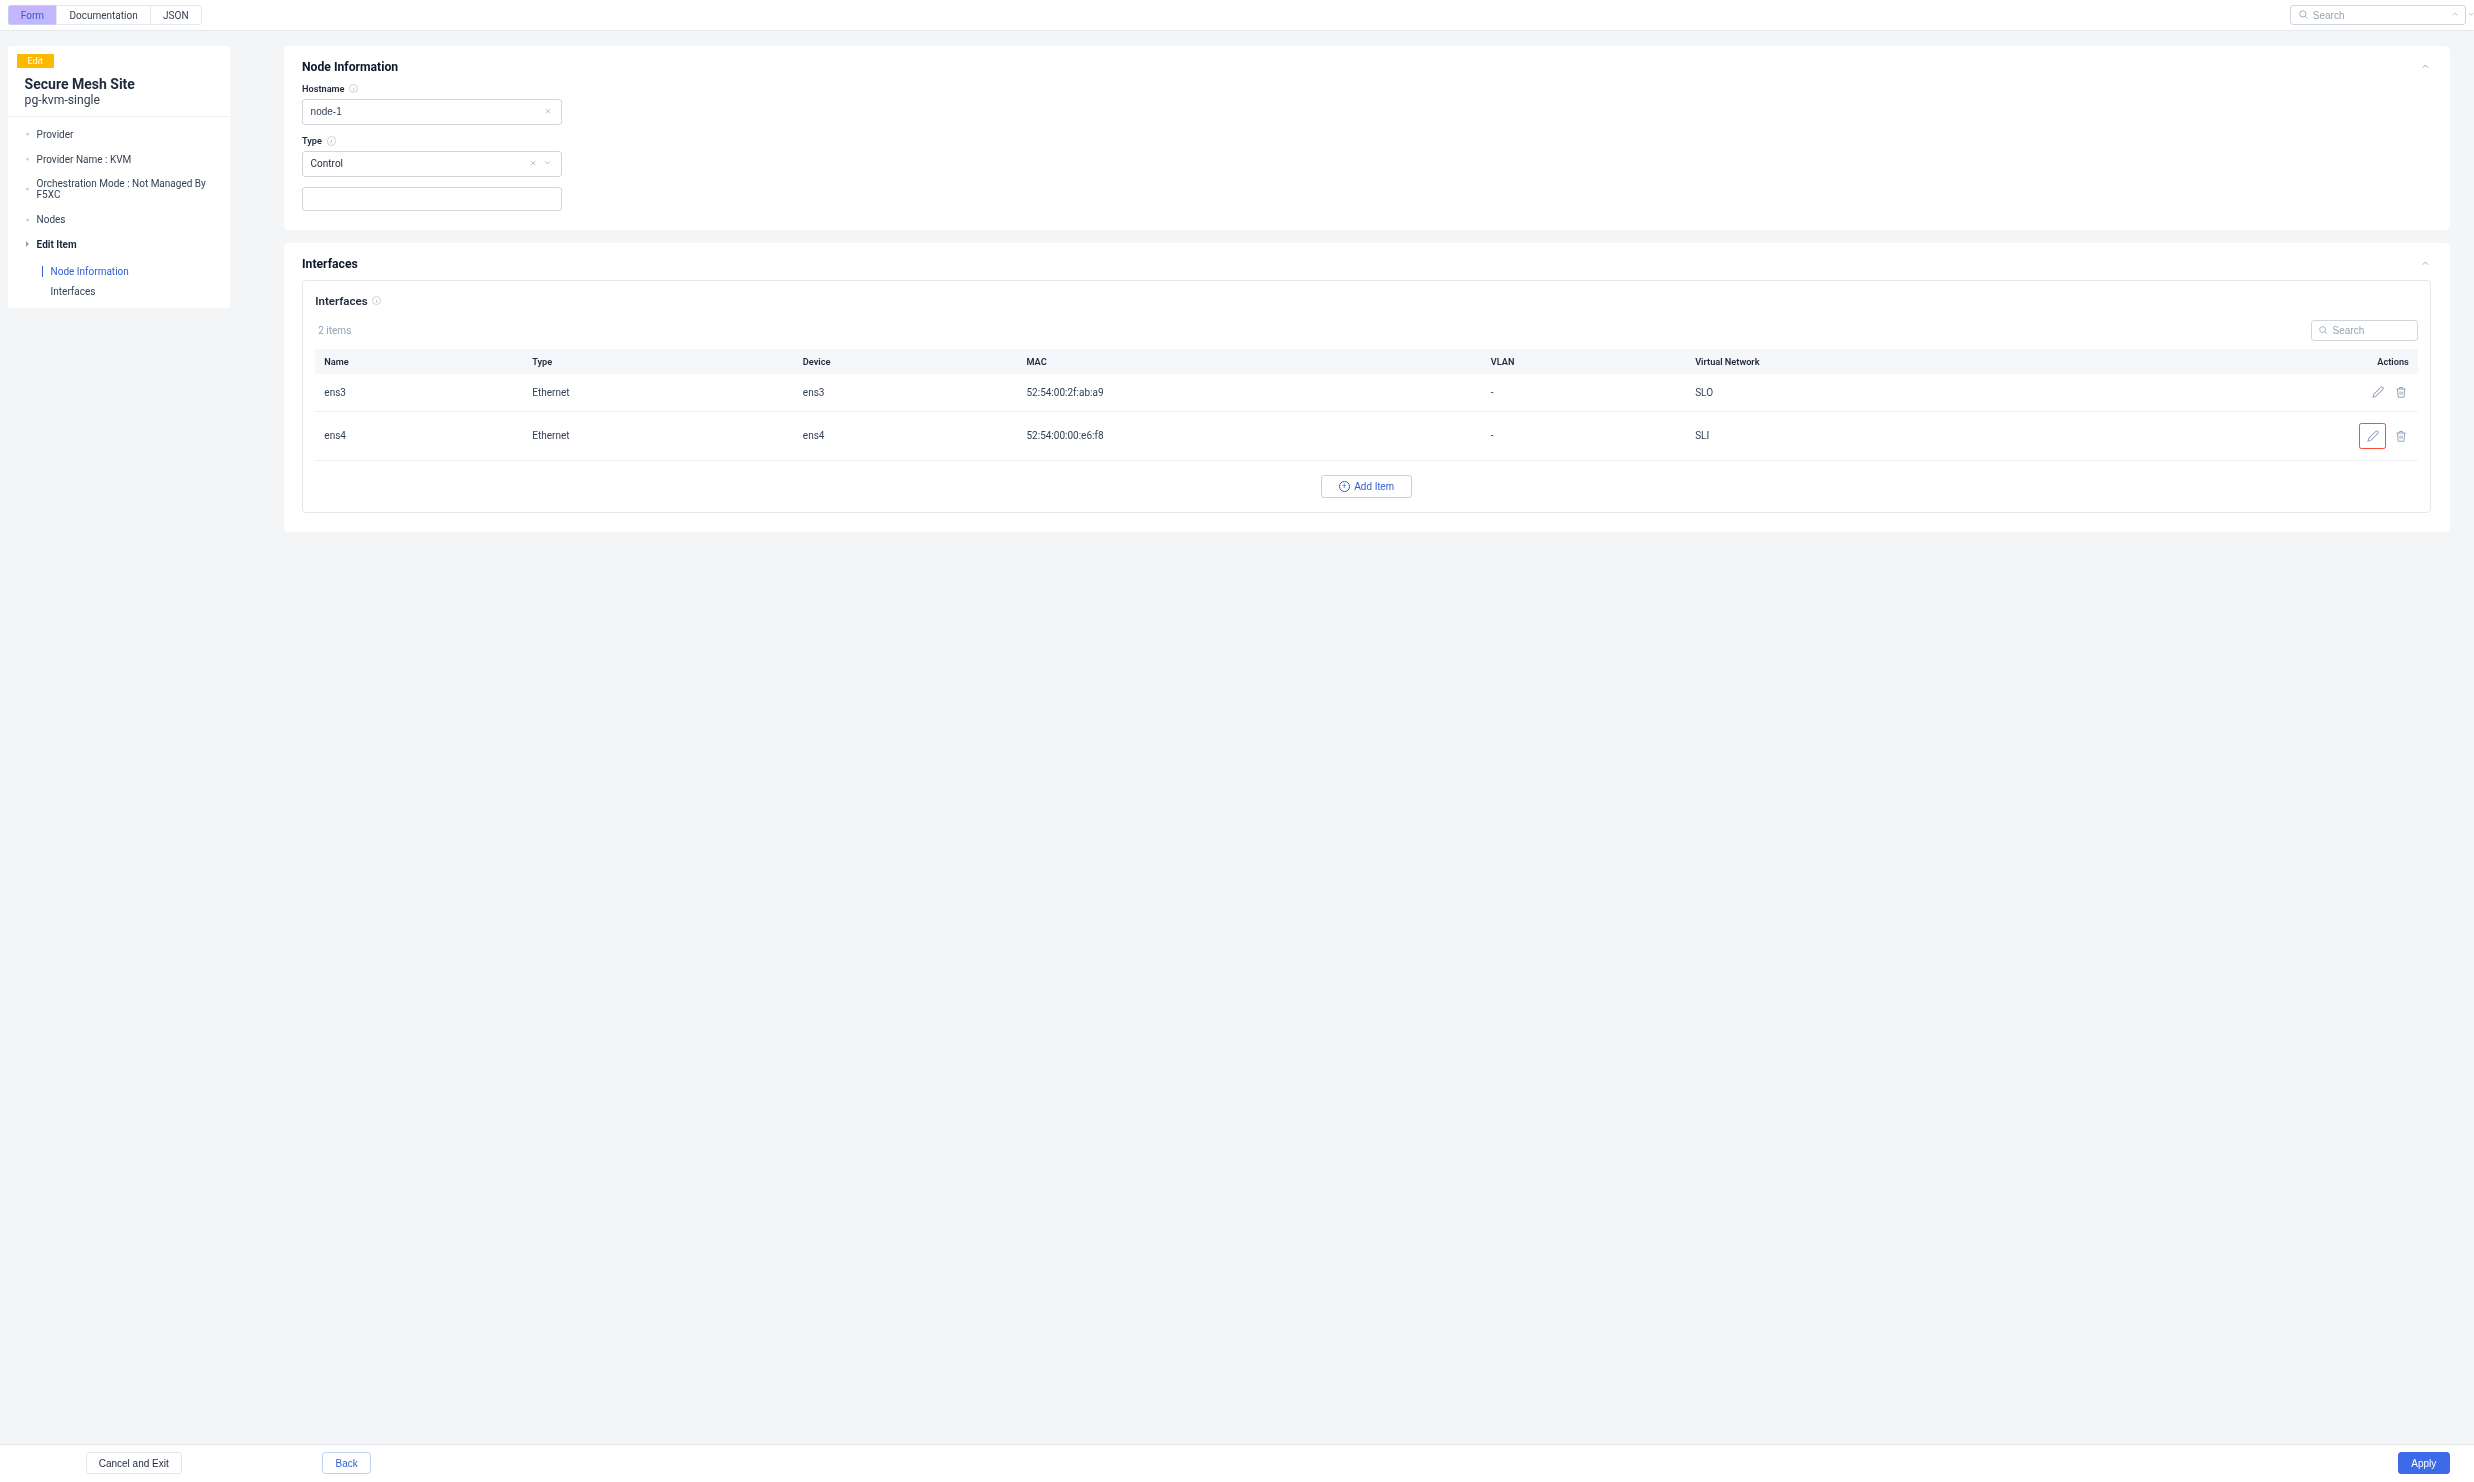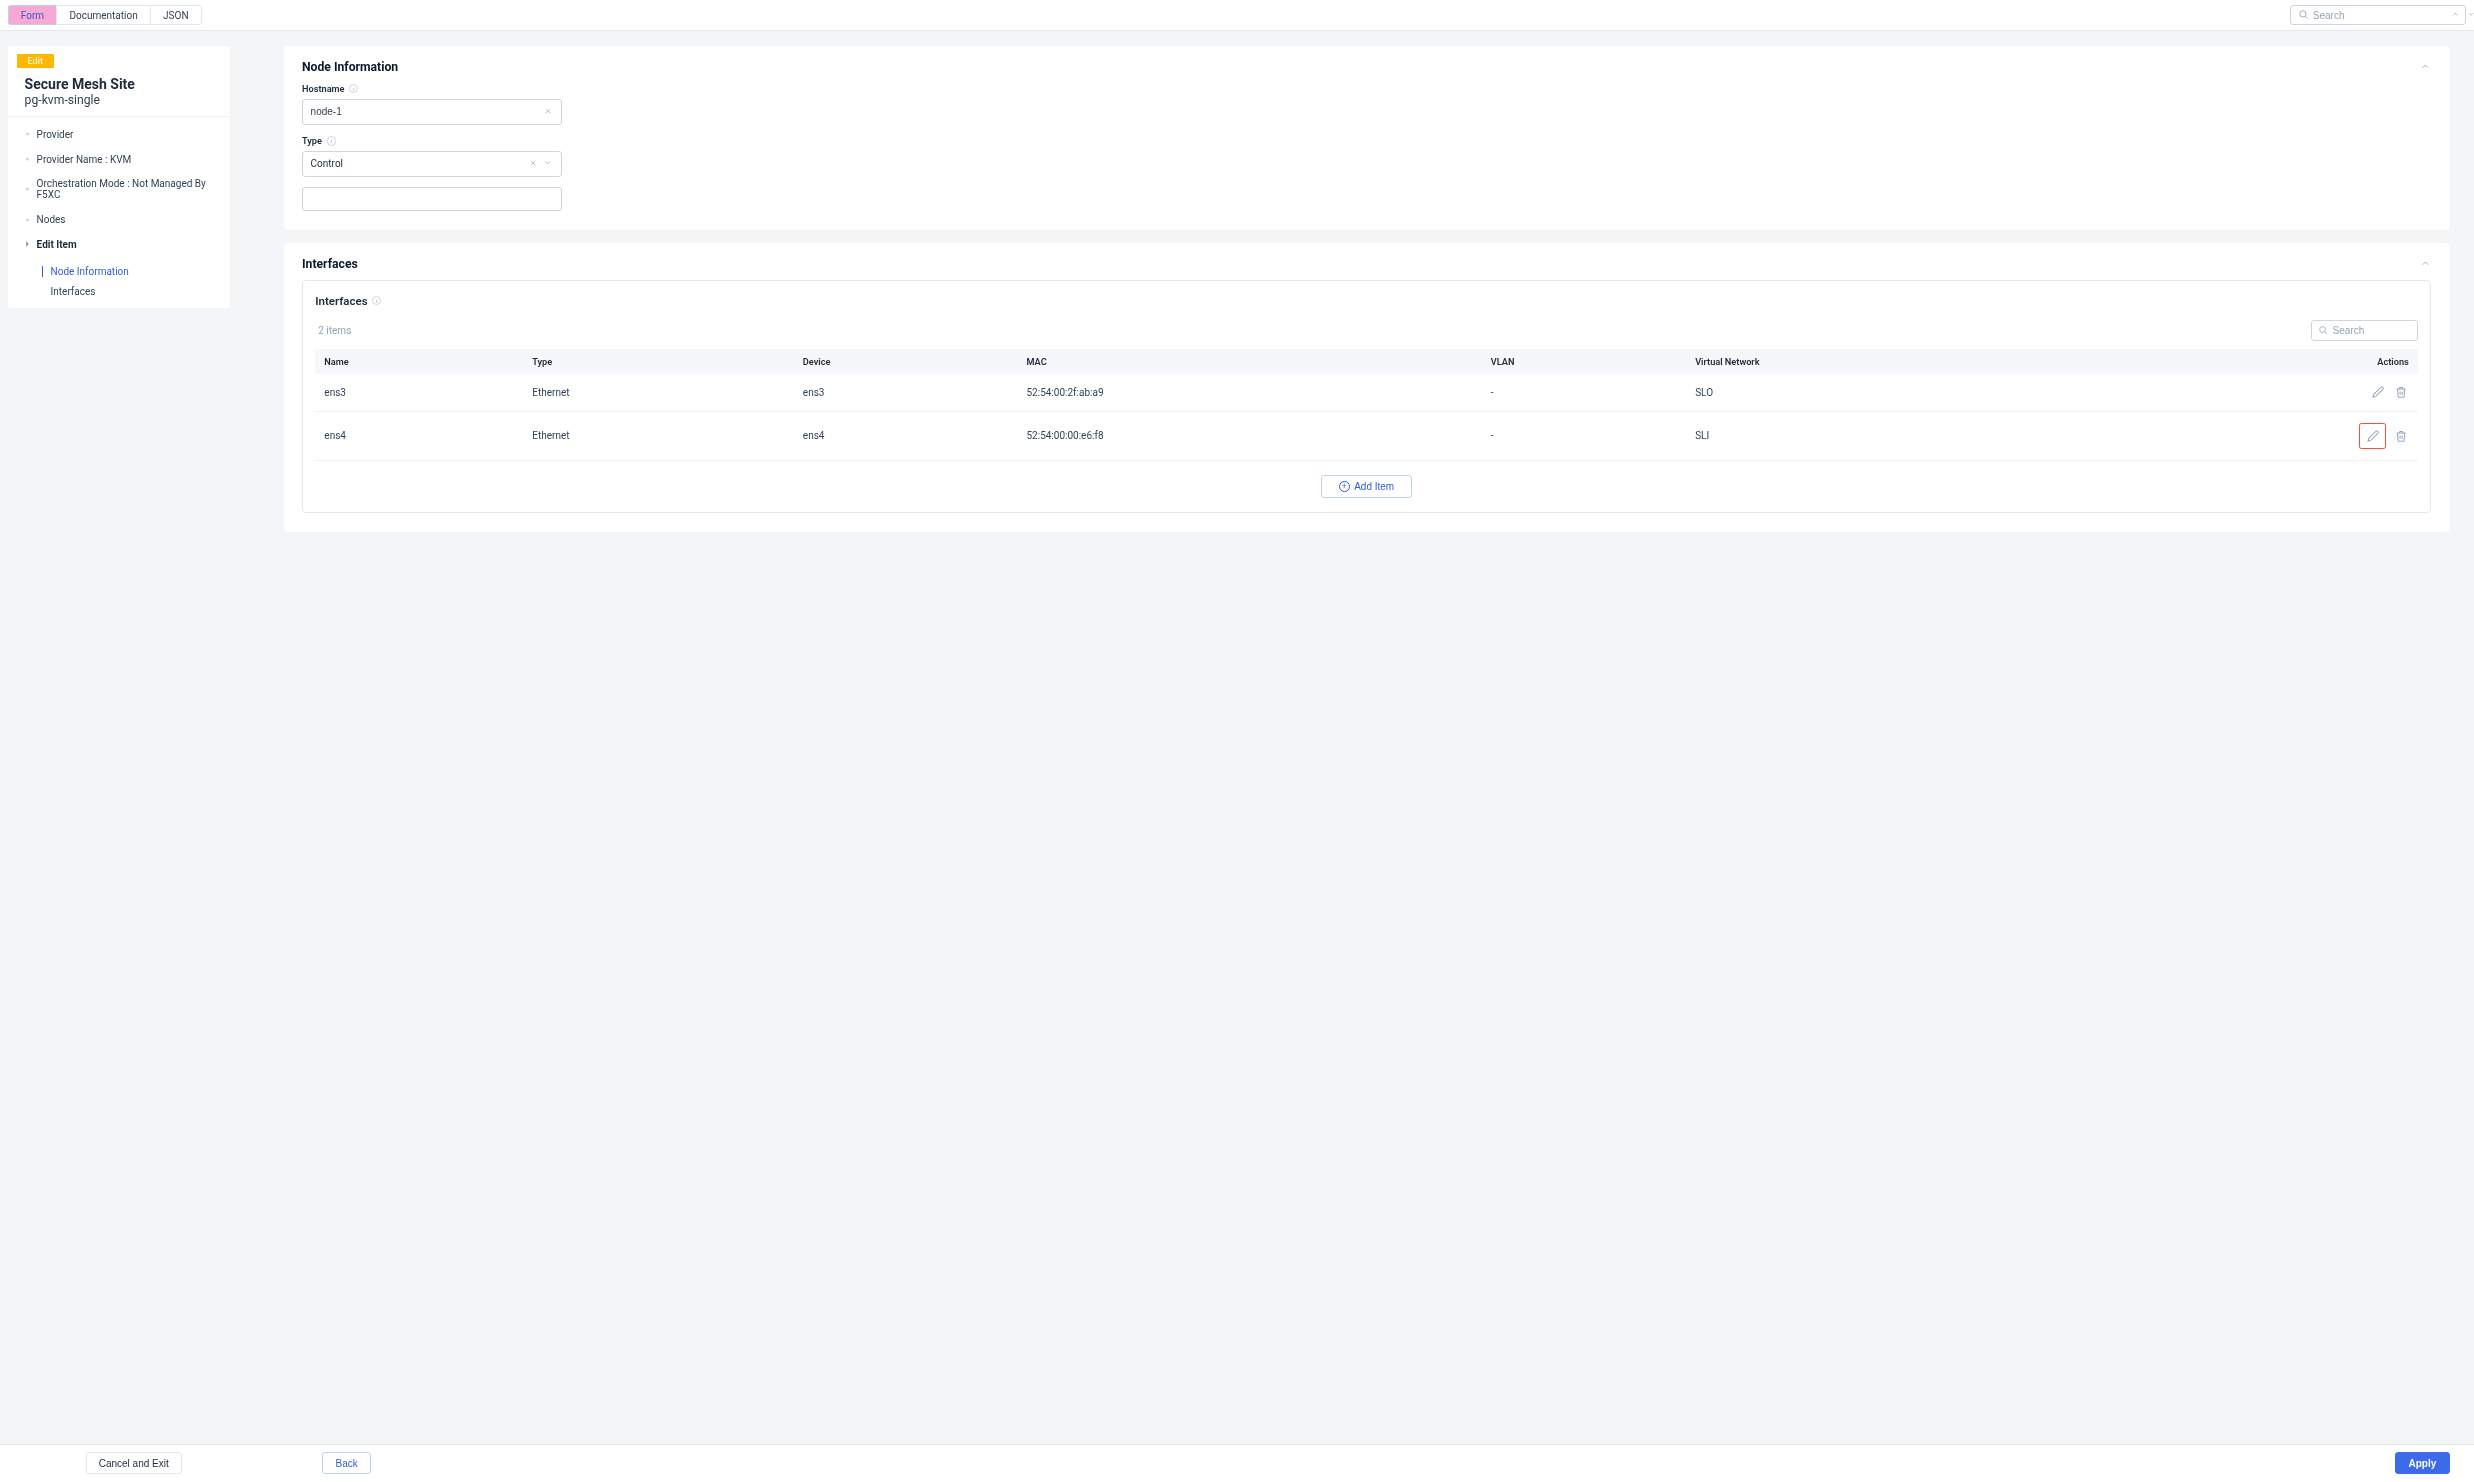--- a/index.html
+++ b/index.html
@@ -28,21 +28,21 @@
   .tab {
     padding: 3.8px 12.2px;
     font-size: 10px;
     color: #334155;
     border: 0.8px solid #e5e7eb;
     border-right: none;
     cursor: pointer;
   }
   .tab:last-child { border-right: 0.8px solid #e5e7eb; border-radius: 0 3.1px 3.1px 0; }
   .tab:first-child { border-radius: 3.1px 0 0 3.1px; }
-  .tab.active { color: #2f5dd8; border-color: #bfd0f5; background: #f9a8d4; }
+  .tab.active { color: #2f5dd8; border-color: #bfd0f5; background: #c4b5fd; }
 
   .search-box {
     display: flex;
     align-items: center;
     border: 0.8px solid #d1d5db;
     border-radius: 3.1px;
     padding: 3.1px 6.1px;
     gap: 4.6px;
     width: 176px;
     color: #94a3b8;
@@ -358,21 +358,20 @@
   }
   .btn-outline {
     background: #fff;
     border-color: #bfd0f5;
     color: #2f5dd8;
   }
   .btn-primary {
     background: #3b6be8;
     color: #fff;
     border-color: #3b6be8;
-    font-weight: bold;
   }
   .footer-left .gap { width: 122px; display:inline-block; }
 </style>
 </head>
 <body>
 
 <div class="top-bar">
   <div class="tabs">
     <div class="tab active">Form</div>
     <div class="tab">Documentation</div>

